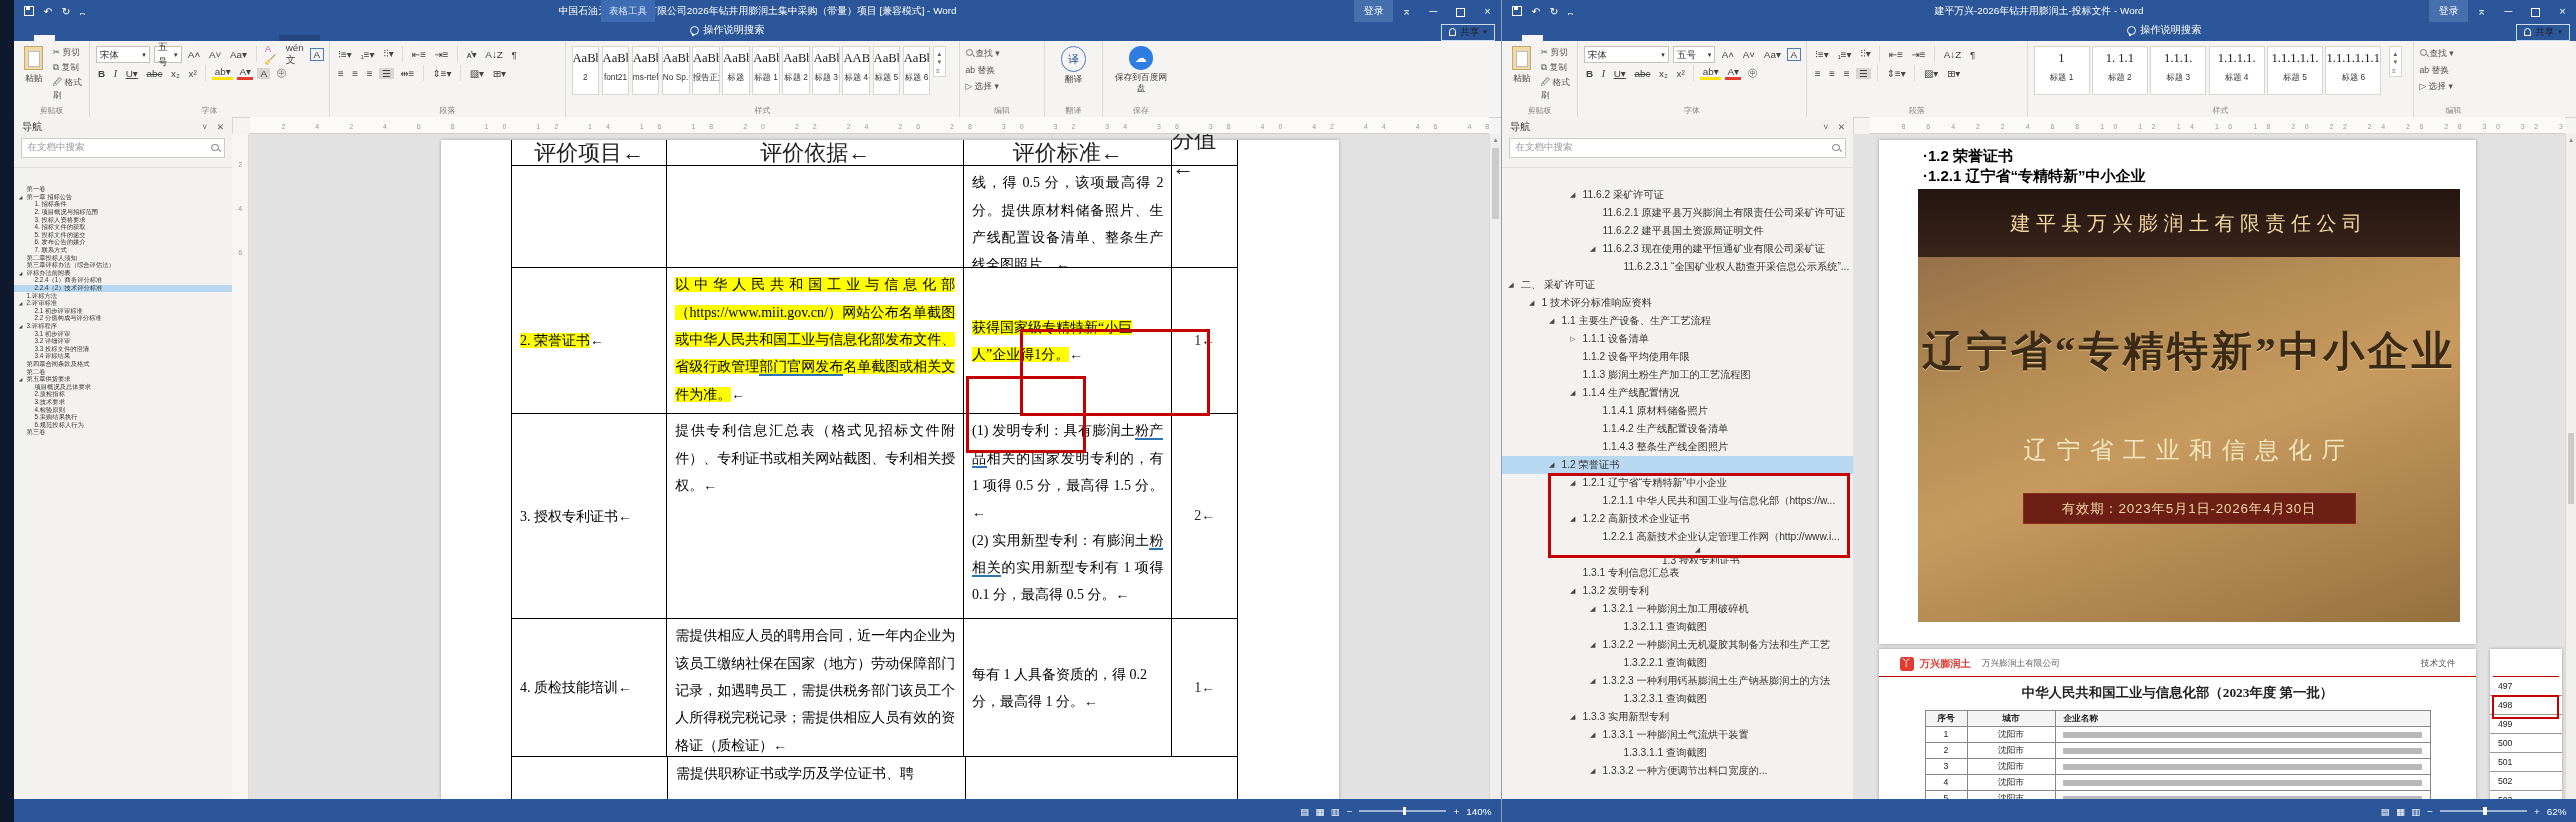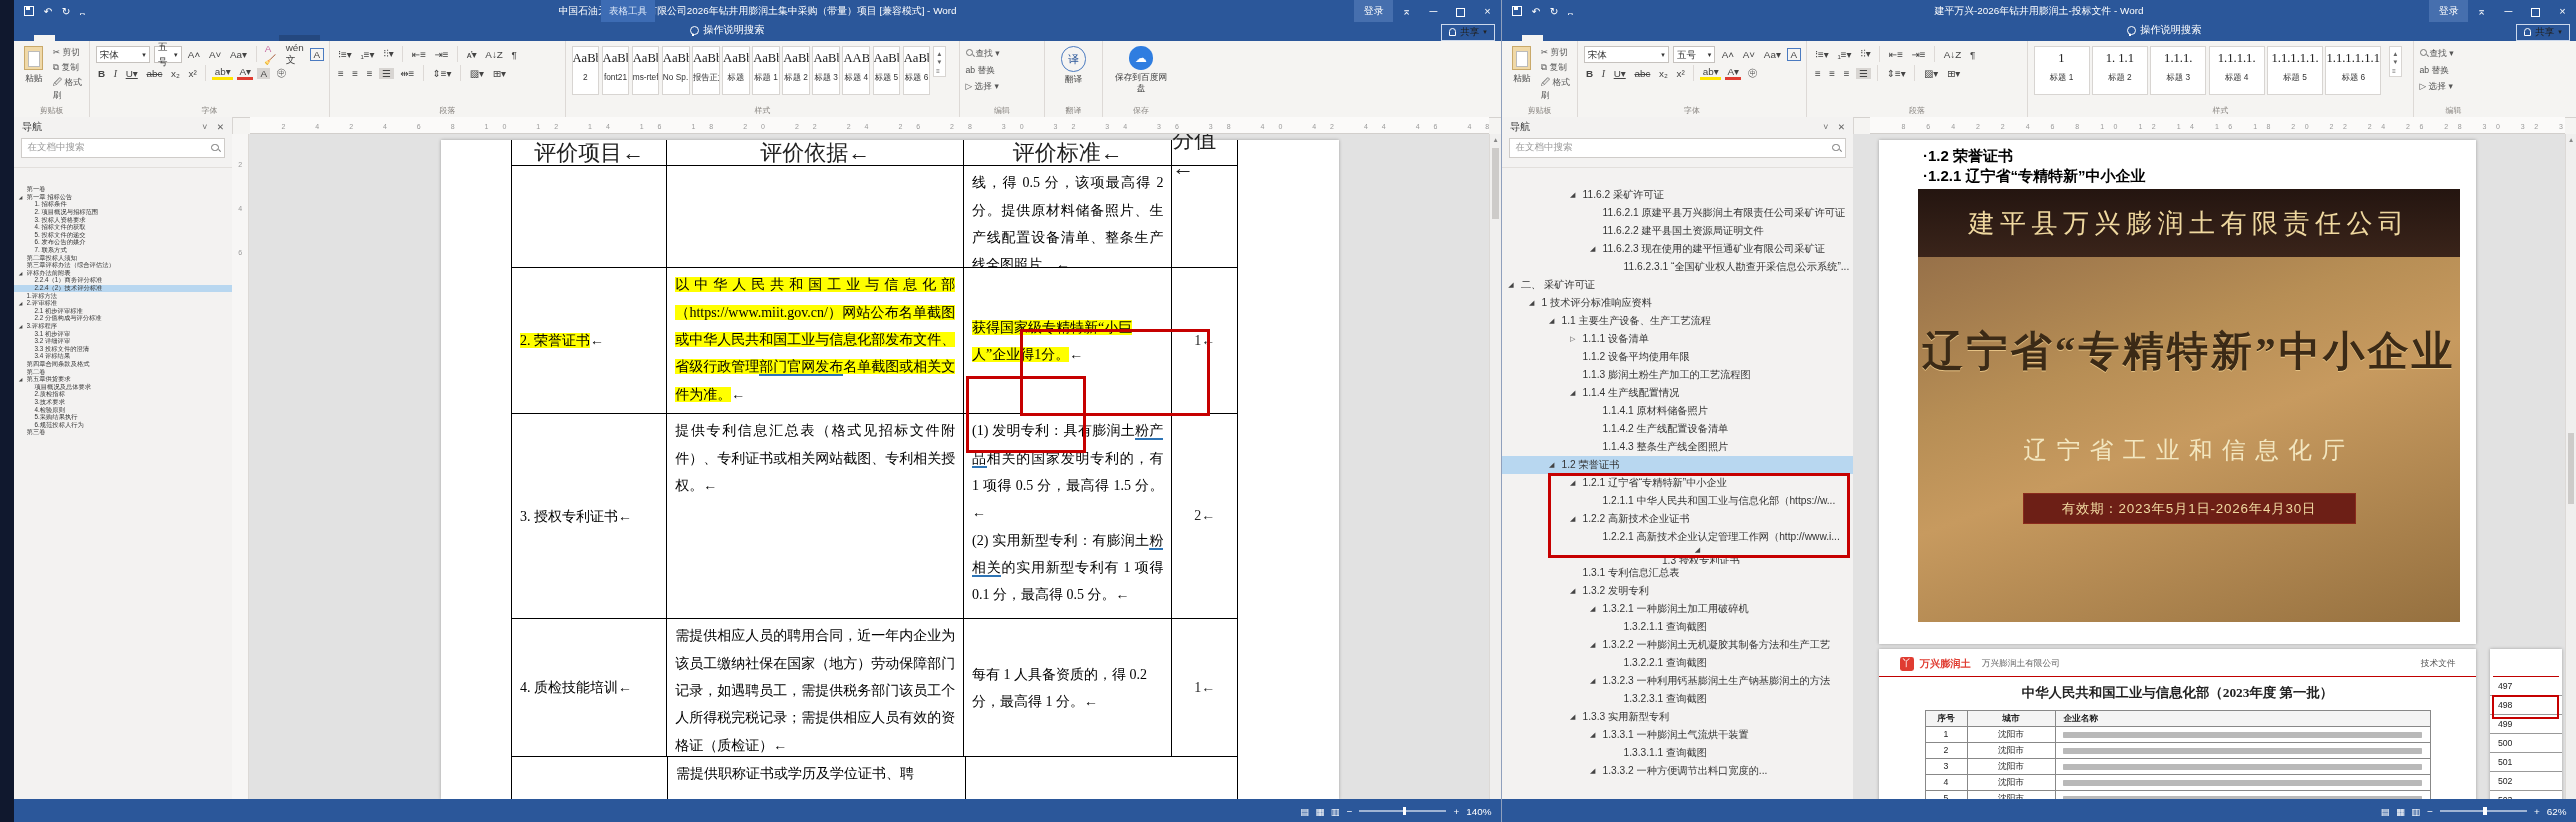--- a/index.html
+++ b/index.html
@@ -110,21 +110,21 @@
   .tin{padding:3.2px 7.9px;font-family:"Liberation Serif","DejaVu Serif",serif;font-size:14px;line-height:1.95;color:#000;text-align:justify;width:100%;box-sizing:border-box}
   .hl{background:#ffff00}
   .dblu{border-bottom:2.4px double #2e74b5}
   .redbox{position:absolute;border:3.9px solid #c60000;pointer-events:none;z-index:5}
   .scoretx{font-family:"Liberation Serif","DejaVu Serif",serif;font-size:14px}
 
   
   .dochead{position:absolute;font-weight:bold;font-size:15px;color:#000;white-space:nowrap}
   .photo{position:absolute;background:linear-gradient(160deg,#8a6544 0%,#b78e55 38%,#c79a5f 55%,#95703f 100%);overflow:hidden}
   .photoband{height:68px;background:linear-gradient(#241510,#3a241a);display:flex;align-items:center;justify-content:center}
-  .photoband div{color:#f0d9a0;font-family:"Liberation Serif","DejaVu Serif",serif;font-size:26px;letter-spacing:5.5px;white-space:nowrap}
+  .photoband div{color:#f0d9a0;font-family:"Liberation Serif","DejaVu Serif",serif;font-size:20px;letter-spacing:5.5px;white-space:nowrap}
   .award{margin-top:67px;text-align:center;color:#3b2a16;font-family:"Liberation Serif","DejaVu Serif",serif;
          font-size:41px;font-weight:bold;letter-spacing:3.2px;text-shadow:0 0.8px 0 #e6c284;white-space:nowrap}
   .issuer{margin-top:55px;text-align:center;color:#f3e7c0;font-family:"Liberation Serif","DejaVu Serif",serif;font-size:23.6px;letter-spacing:9.5px}
   .validity{margin:27px auto 0;width:331px;background:#6d1f16;border:1.6px solid #8a2a1c;color:#f0d9a0;text-align:center;
             font-size:13.4px;padding:5.5px 0;letter-spacing:0.8px}
   .p2head{display:flex;align-items:center;border-bottom:1.6px solid #c00000;padding:7.9px 20.5px 4.7px;gap:6.3px}
   .logomark{width:14px;height:14px;background:#e03c31;color:#fff;font-size:9.5px;display:flex;align-items:center;justify-content:center;border-radius:2.4px}
   .logoname{color:#e03c31;font-weight:bold;font-size:10.2px}
   .logocompany{color:#666;font-size:8.7px;margin-left:4.7px}
   .doctype{margin-left:auto;font-size:8.7px;color:#555}

